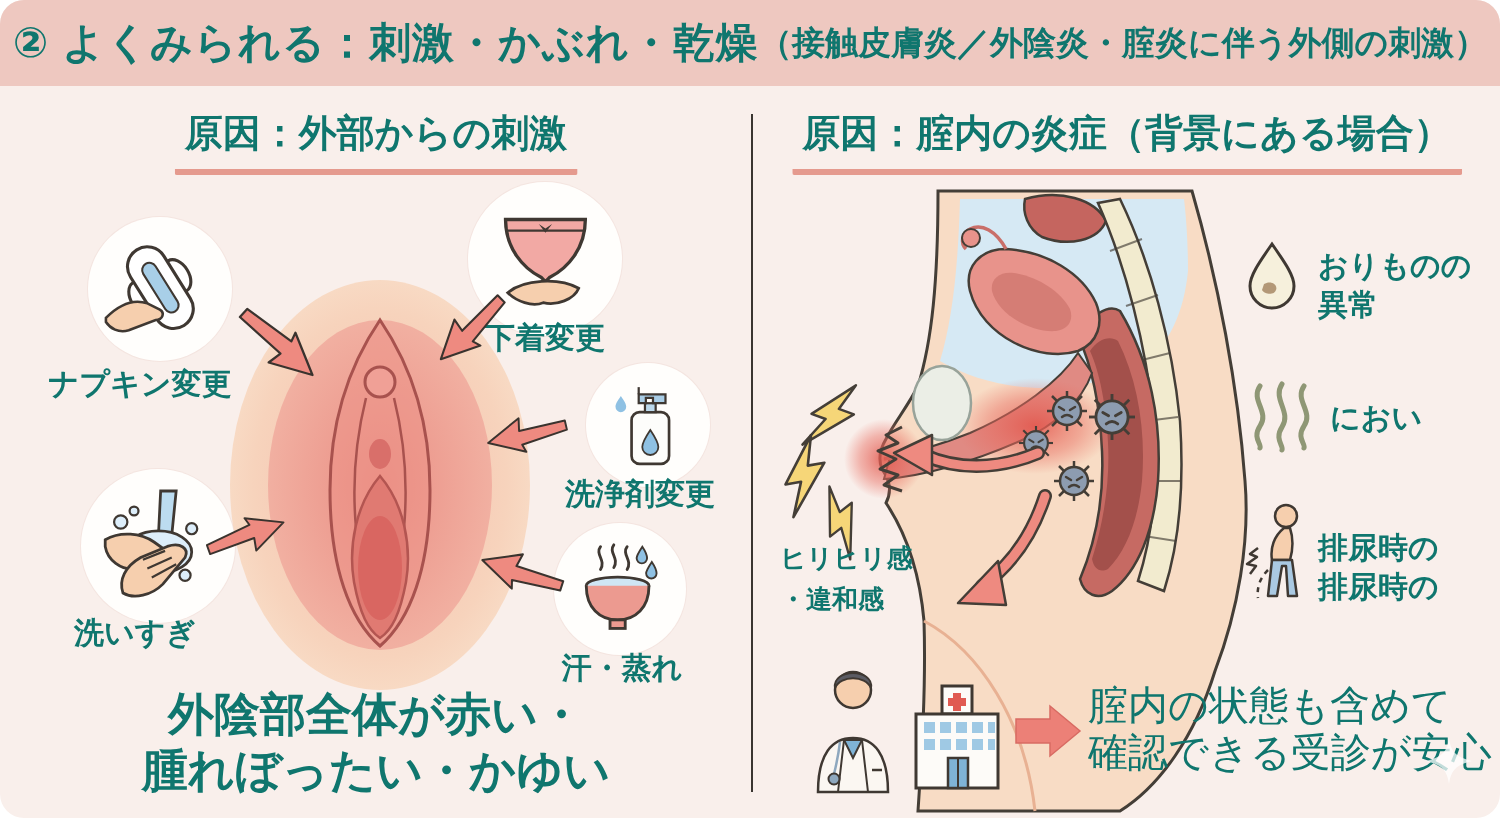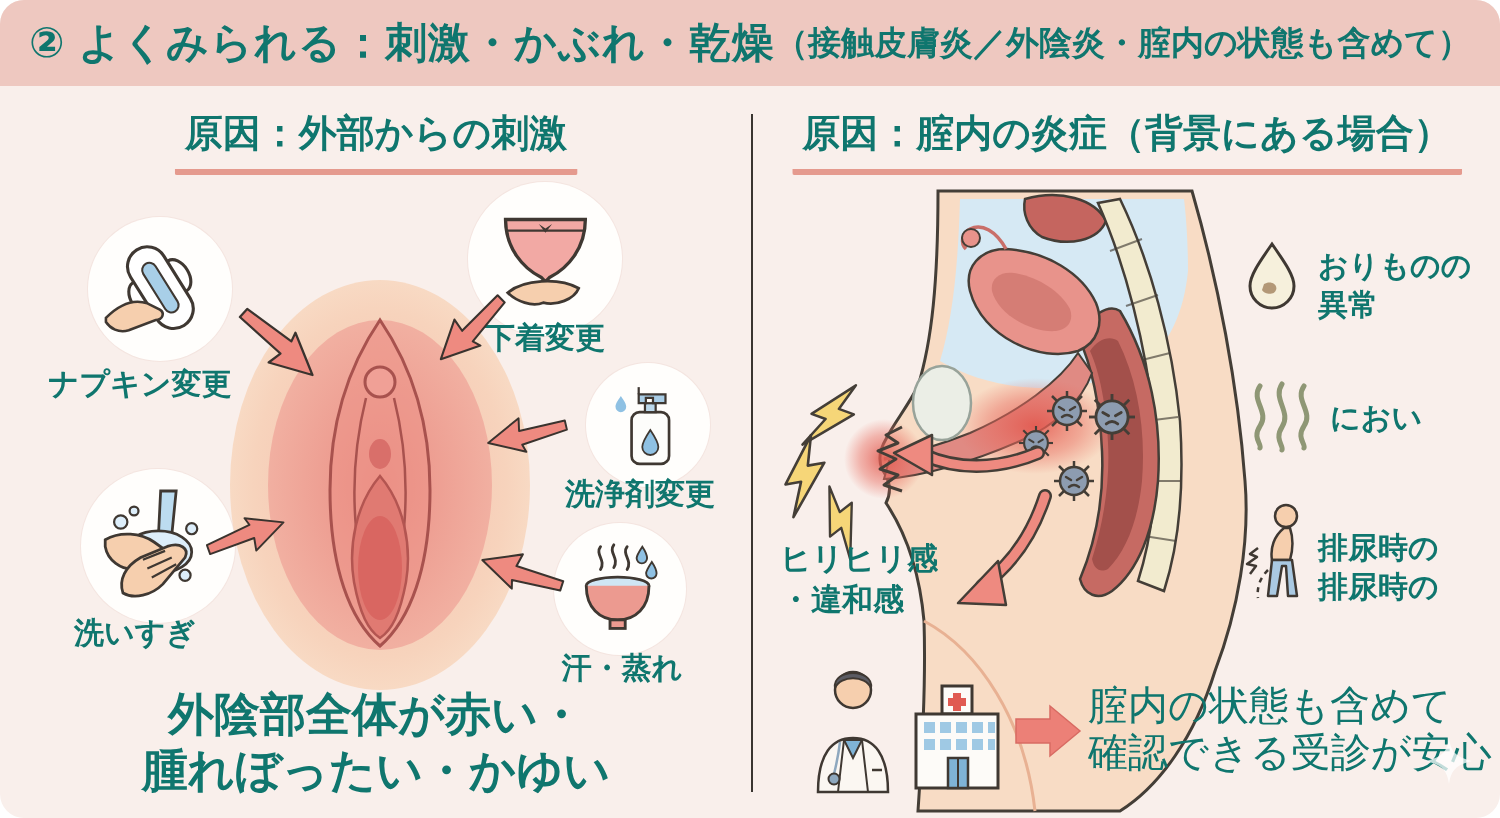--- a/index.html
+++ b/index.html
@@ -13,35 +13,35 @@
   .panel{position:absolute;top:0;height:732px;}
   .panel-left{left:0;width:752px;}
   .panel-right{left:754px;width:746px;}
   .divider{position:absolute;left:751px;top:28px;width:2px;height:678px;background:#3a3530;}
   .hdr{position:absolute;left:50%;transform:translateX(-50%);top:22px;font-size:38px;font-weight:bold;white-space:nowrap;padding:0 10px 10px 10px;border-bottom:6px solid #e59a8e;border-radius:2px;}
   .iconcircle{position:absolute;background:#fffefc;border-radius:50%;box-shadow:0 0 0 1px rgba(230,200,190,.25);display:flex;align-items:center;justify-content:center;}
   .iconcircle svg{width:72%;height:72%;}
   .cause-label{position:absolute;font-size:30px;font-weight:600;text-align:center;white-space:nowrap;font-family:Liberation Mono, monospace;}
   .arrow{position:absolute;}
   .result{position:absolute;left:0;top:600px;width:752px;text-align:center;font-size:46px;font-weight:bold;line-height:56px;}
-  .pain-label{position:absolute;left:26px;top:452px;font-size:31px;font-weight:600;line-height:41px;white-space:nowrap;}
+  .pain-label{position:absolute;left:26px;top:452px;font-size:26px;font-weight:600;line-height:41px;white-space:nowrap;}
   .sym-label{position:absolute;font-size:30px;font-weight:600;line-height:39px;white-space:nowrap;}
   .advice{position:absolute;left:334px;top:596px;font-size:40px;font-weight:normal;line-height:47px;white-space:nowrap;}
   .absimg{position:absolute;}
   svg{display:block;overflow:visible;}
 </style>
 </head>
 <body>
 
 <div class="canvas">
   <div class="frame">
 
     <div class="titlebar">
       <span class="title-main">② よくみられる：刺激・かぶれ・乾燥</span>
-        <span class="title-paren">（接触皮膚炎／外陰炎・腟内の状態も含めて）</span>
+        <span class="title-paren">（接触皮膚炎／外陰炎・腟炎に伴う外側の刺激）</span>
     </div>
 
     <div class="content">
       <div class="divider"></div>
 
       <div class="panel panel-left">
         <div class="hdr">原因：外部からの刺激</div>
 
         <svg class="absimg" style="left:228px;top:192px;" width="304" height="414" viewBox="0 0 304 414">
           <defs>

